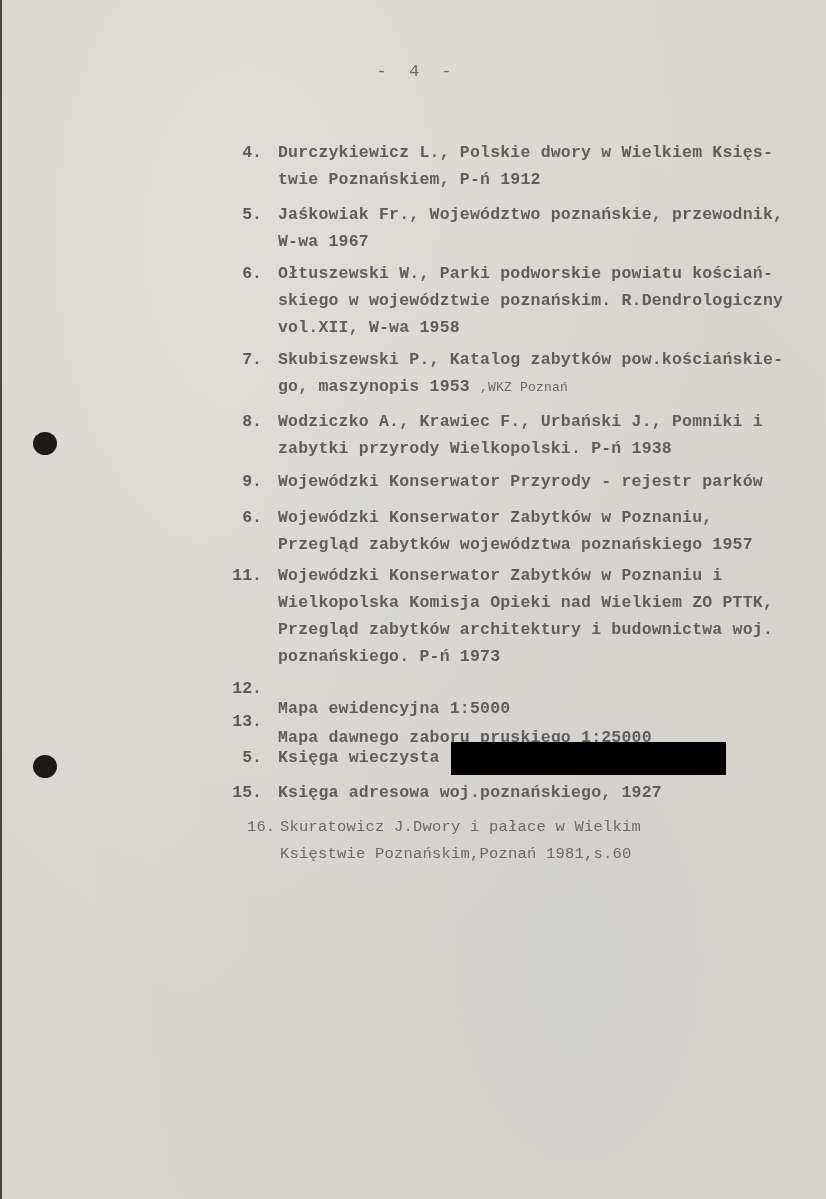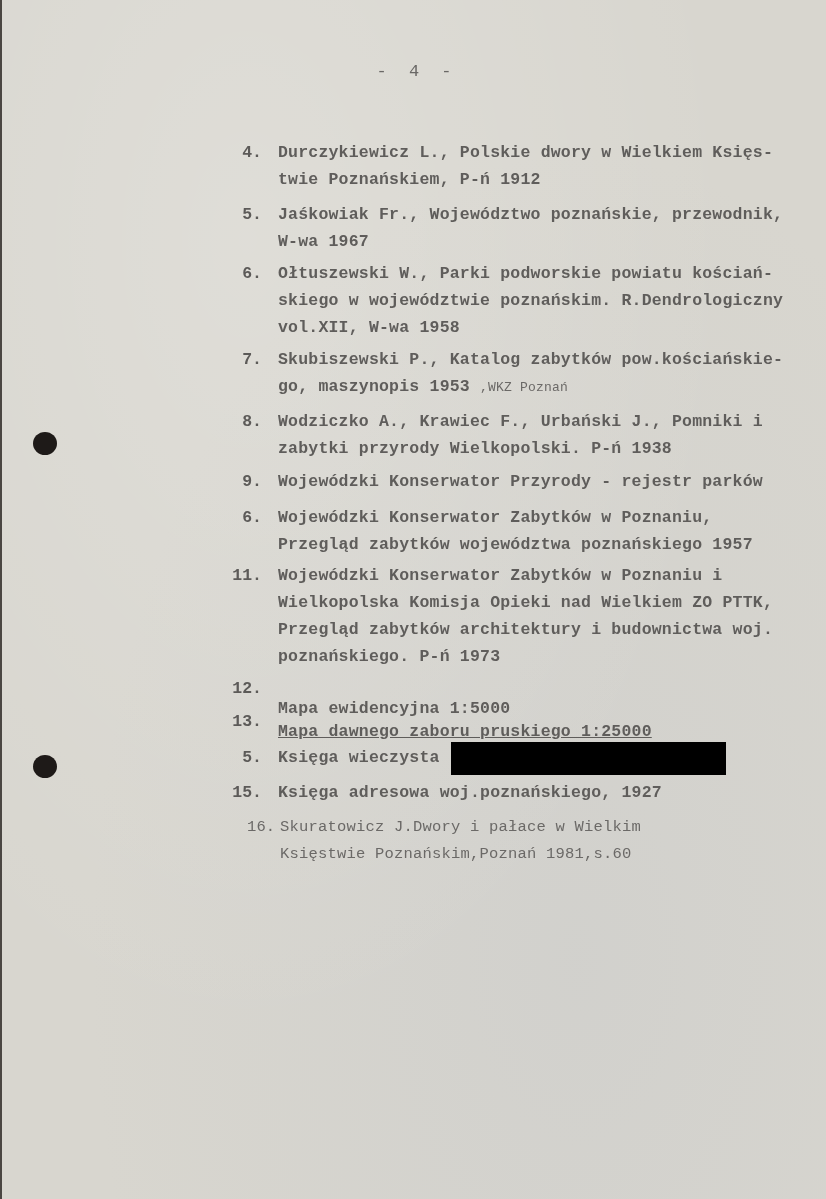--- a/index.html
+++ b/index.html
@@ -153,21 +153,21 @@
       <span class="entry-line" style="top:81px;">poznańskiego. P-ń 1973</span>
     </div>
 
     <div class="entry" style="top:679px;">
       <span class="entry-num">12.</span>
       <span class="entry-line" style="top:0;margin-top:20px;">Mapa ewidencyjna 1:5000</span>
     </div>
 
     <div class="entry" style="top:712px;">
       <span class="entry-num">13.</span>
-      <span class="entry-line" style="top:10px;text-decoration:underline;">Mapa dawnego zaboru pruskiego 1:25000</span>
+      <span class="entry-line" style="top:16px;">Mapa dawnego zaboru pruskiego 1:25000</span>
     </div>
 
     <div class="entry" style="top:748px;">
       <span class="entry-num">5.</span>
       <span class="entry-line" style="top:0;">Księga wieczysta</span>
     </div>
 
     <div class="entry" style="top:783px;">
       <span class="entry-num">15.</span>
       <span class="entry-line" style="top:0;">Księga adresowa woj.poznańskiego, 1927</span>

